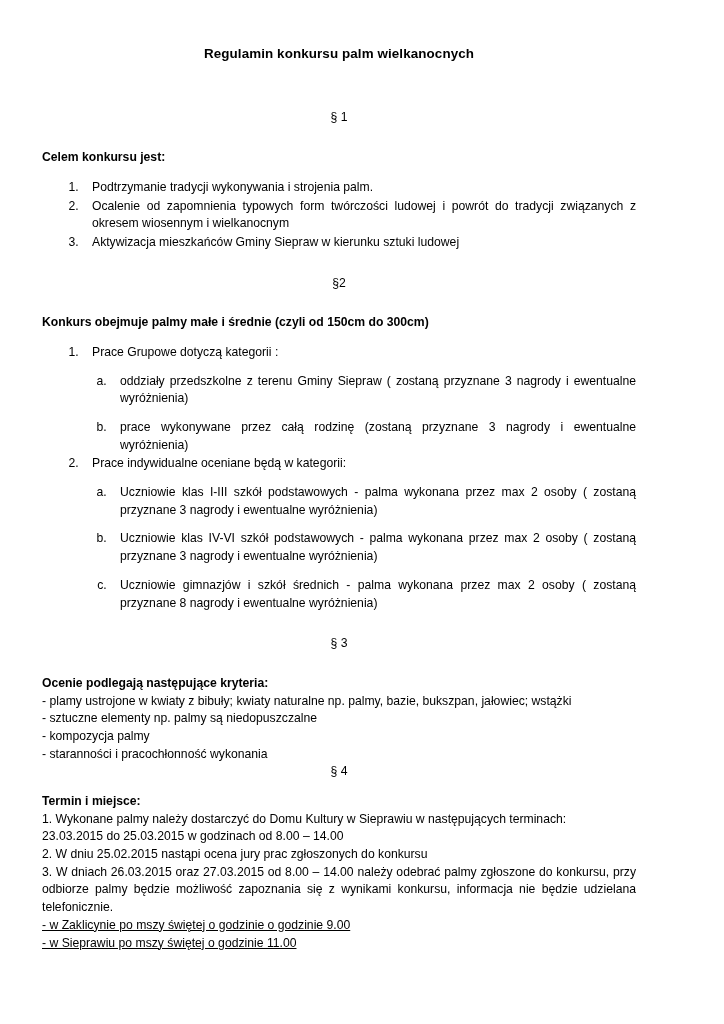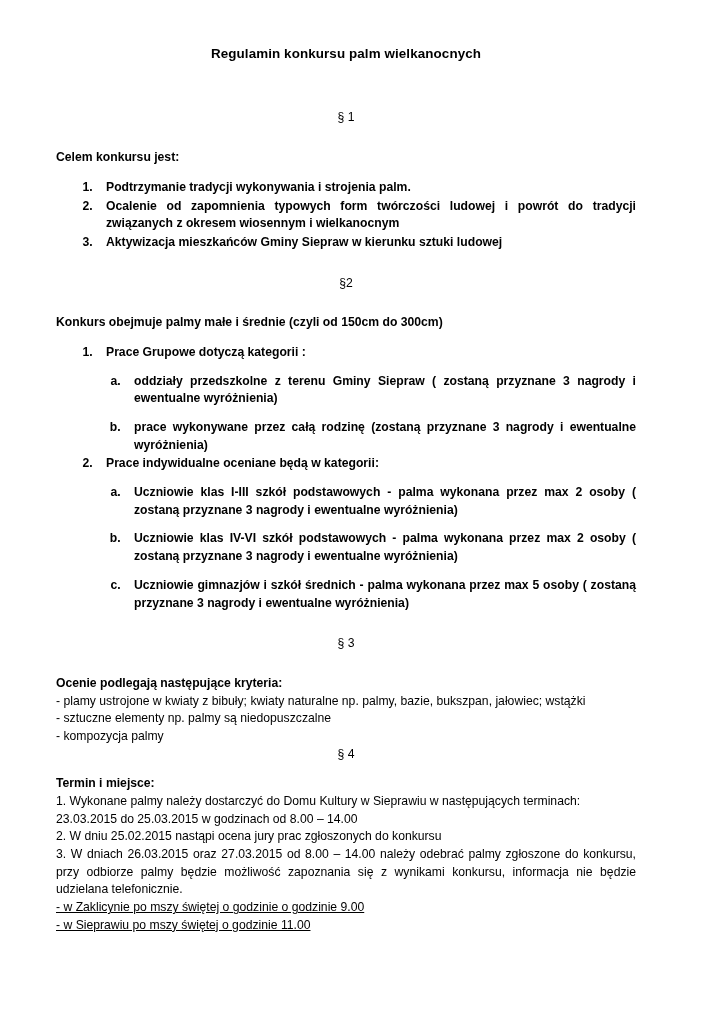--- a/index.html
+++ b/index.html
@@ -13,21 +13,21 @@
     font-family: "Liberation Sans", sans-serif;
     color: #000000;
     font-size: 12.2px;
     line-height: 1.45;
     overflow: hidden;
   }
   .page {
     box-sizing: border-box;
     width: 680px;
     height: 1024px;
-    padding: 38px 44px 20px 56px;
+    padding: 38px 44px 20px 42px;
     position: relative;
   }
   .doc-title {
     text-align: center;
     font-weight: bold;
     font-size: 13.4px;
     margin: 6px 0 0 0;
     letter-spacing: 0.1px;
   }
   .section-mark {
@@ -41,21 +41,20 @@
     font-weight: bold;
     margin: 0;
   }
   .plain-line {
     margin: 0;
   }
   ol.lvl1 {
     margin: 0;
     padding-left: 18px;
     list-style-type: decimal;
-    font-weight: bold;
   }
   ol.lvl1 > li {
     margin: 0 0 1px 0;
     padding-left: 10px;
   }
   ol.lvl2 {
     margin: 0;
     padding-left: 18px;
     list-style-type: lower-alpha;
   }
@@ -121,37 +120,38 @@
         <ol class="lvl2">
           <li class="just">oddziały przedszkolne z terenu Gminy Siepraw  ( zostaną przyznane 3 nagrody i ewentualne wyróżnienia)</li>
           <li class="just">prace wykonywane przez całą rodzinę (zostaną przyznane 3 nagrody i ewentualne wyróżnienia)</li>
         </ol>
       </li>
       <li>
         <span>Prace indywidualne oceniane będą w kategorii:</span>
         <ol class="lvl2">
           <li class="just">Uczniowie klas I-III szkół podstawowych -  palma wykonana przez max 2 osoby ( zostaną przyznane 3 nagrody i ewentualne wyróżnienia)</li>
           <li class="just">Uczniowie klas  IV-VI szkół podstawowych - palma wykonana przez max 2 osoby ( zostaną przyznane 3 nagrody i ewentualne wyróżnienia)</li>
-          <li class="just">Uczniowie gimnazjów i szkół średnich -  palma wykonana przez max 5 osoby ( zostaną przyznane 3 nagrody i ewentualne wyróżnienia)</li>
+          <li class="just">Uczniowie gimnazjów i szkół średnich -  palma wykonana przez max 2 osoby ( zostaną przyznane 8 nagrody i ewentualne wyróżnienia)</li>
         </ol>
       </li>
     </ol>
   </div>
 
   <div class="spacer-md"></div>
 
   <p class="section-mark">§ 3</p>
 
   <div class="spacer-md"></div>
 
   <p class="bold-line">Ocenie podlegają następujące kryteria:</p>
 
   <p class="plain-line">- plamy ustrojone w kwiaty z bibuły; kwiaty naturalne np. palmy, bazie, bukszpan, jałowiec; wstążki</p>
   <p class="plain-line">- sztuczne elementy np. palmy są niedopuszczalne</p>
   <p class="plain-line">- kompozycja palmy</p>
+  <p class="plain-line">- staranności i pracochłonność wykonania</p>
 
   <p class="section-mark">§ 4</p>
 
   <div class="spacer-sm"></div>
 
   <div class="term-block">
     <p class="bold-line">Termin i miejsce:</p>
     <p class="plain-line">1. Wykonane palmy należy dostarczyć do Domu Kultury w Sieprawiu w następujących terminach:</p>
     <p class="plain-line">23.03.2015 do 25.03.2015 w godzinach od 8.00 – 14.00</p>
     <p class="plain-line">2. W dniu 25.02.2015 nastąpi ocena jury prac zgłoszonych do konkursu</p>

